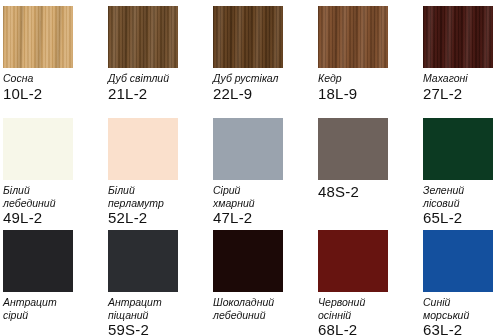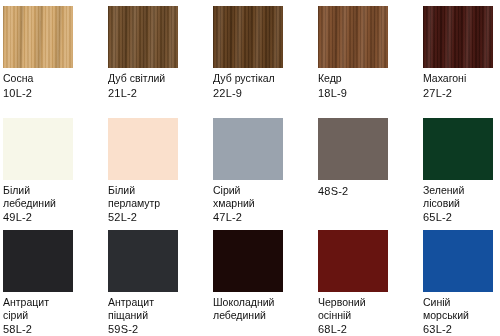--- a/index.html
+++ b/index.html
@@ -43,28 +43,29 @@
   .swatch .grain {
     position: absolute;
     inset: 0;
     pointer-events: none;
   }
   .caption {
     margin-top: 4px;
     width: 100px;
   }
   .name {
+    font-style: italic;
     font-size: 10.5px;
     line-height: 12.5px;
     color: #111111;
     letter-spacing: 0px;
     white-space: pre-line;
   }
   .code {
-    font-size: 11px;
+    font-size: 15px;
     line-height: 15px;
     color: #111111;
     margin-top: 1px;
     letter-spacing: 0.2px;
   }
 </style>
 </head>
 <body>
 
 <div class="chart" id="grid">
@@ -154,21 +155,20 @@
         <div class="name">Зелений
 лісовий</div>
         <div class="code">65L-2</div>
       </div>
     </div>
     <div class="cell">
       <div class="swatch" style="background: rgb(35, 35, 38);"></div>
       <div class="caption">
         <div class="name">Антрацит
 сірий</div>
-        <div class="code">58L-2</div>
       </div>
     </div>
     <div class="cell">
       <div class="swatch" style="background: rgb(43, 45, 49);"></div>
       <div class="caption">
         <div class="name">Антрацит
 піщаний</div>
         <div class="code">59S-2</div>
       </div>
     </div>

